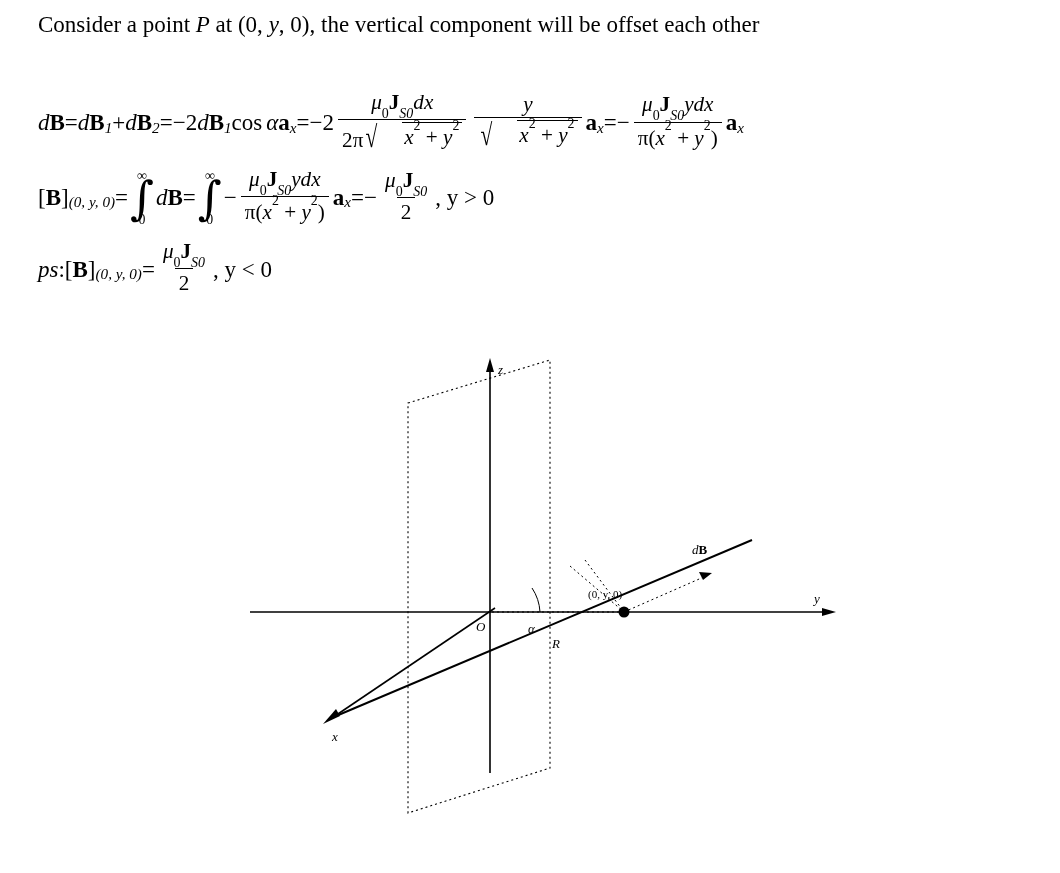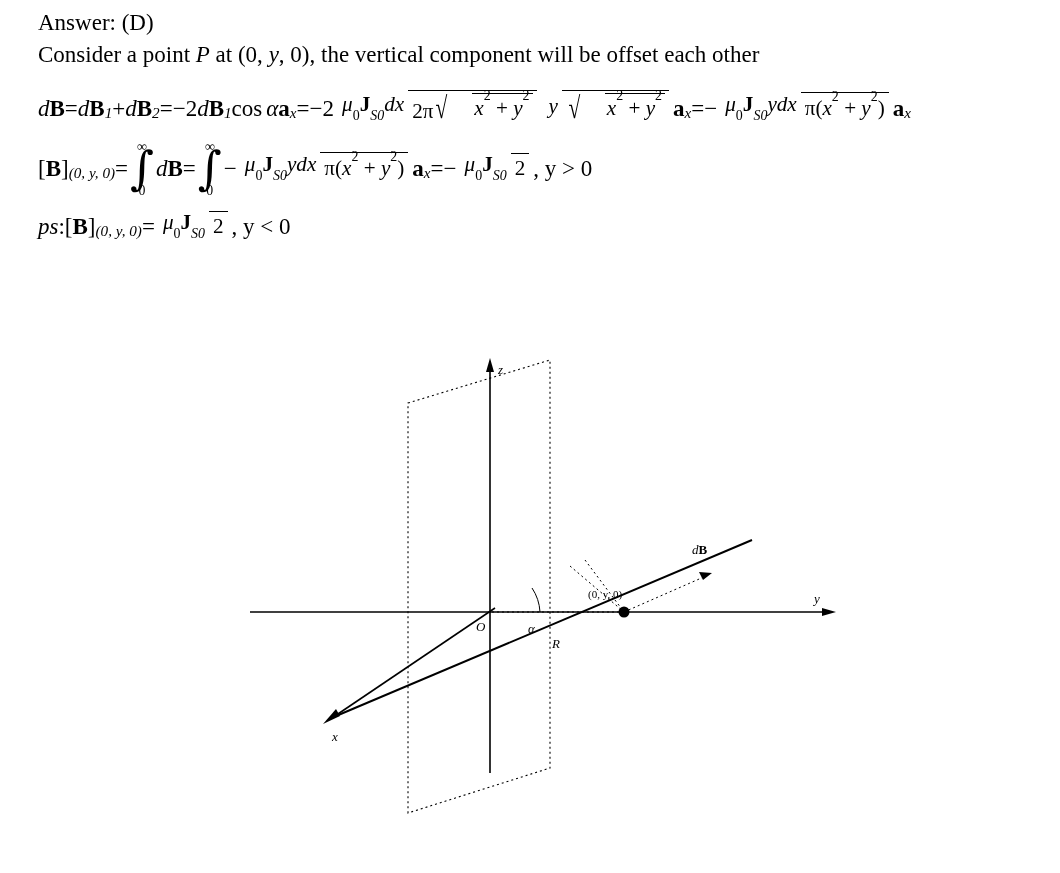--- a/index.html
+++ b/index.html
@@ -62,20 +62,21 @@
   }
   .supsm {
     font-size: 0.66em;
     vertical-align: super;
     position: relative;
     top: -0.45em;
   }
   
   .frac {
     display: inline-flex;
+    flex-direction: column;
     align-items: center;
     vertical-align: middle;
     margin: 0 4px;
     position: relative;
     top: -0.1em;
   }
   .frac .num {
     padding: 0 4px 1px 4px;
     font-size: 0.92em;
     line-height: 1.15;
@@ -151,21 +152,20 @@
     font-family: "Liberation Serif", serif;
     font-size: 13px;
   }
 </style>
 </head>
 <body>
 
 <div class="page">
 
   <div class="text-block">
-    <div class="line-answer"><span>Answer: (D)</span></div>
     <div class="line-consider"><span>Consider a point </span><span class="it">P</span><span> at (0, </span><span class="it">y</span><span>, 0), the vertical component will be offset each other</span></div>
   </div>
 
   <div class="eqs">
 
     <div class="eq eq1">
       <span class="it">d</span>
         <span class="bold">B</span>
         <span> = </span>
         <span class="it">d</span>

